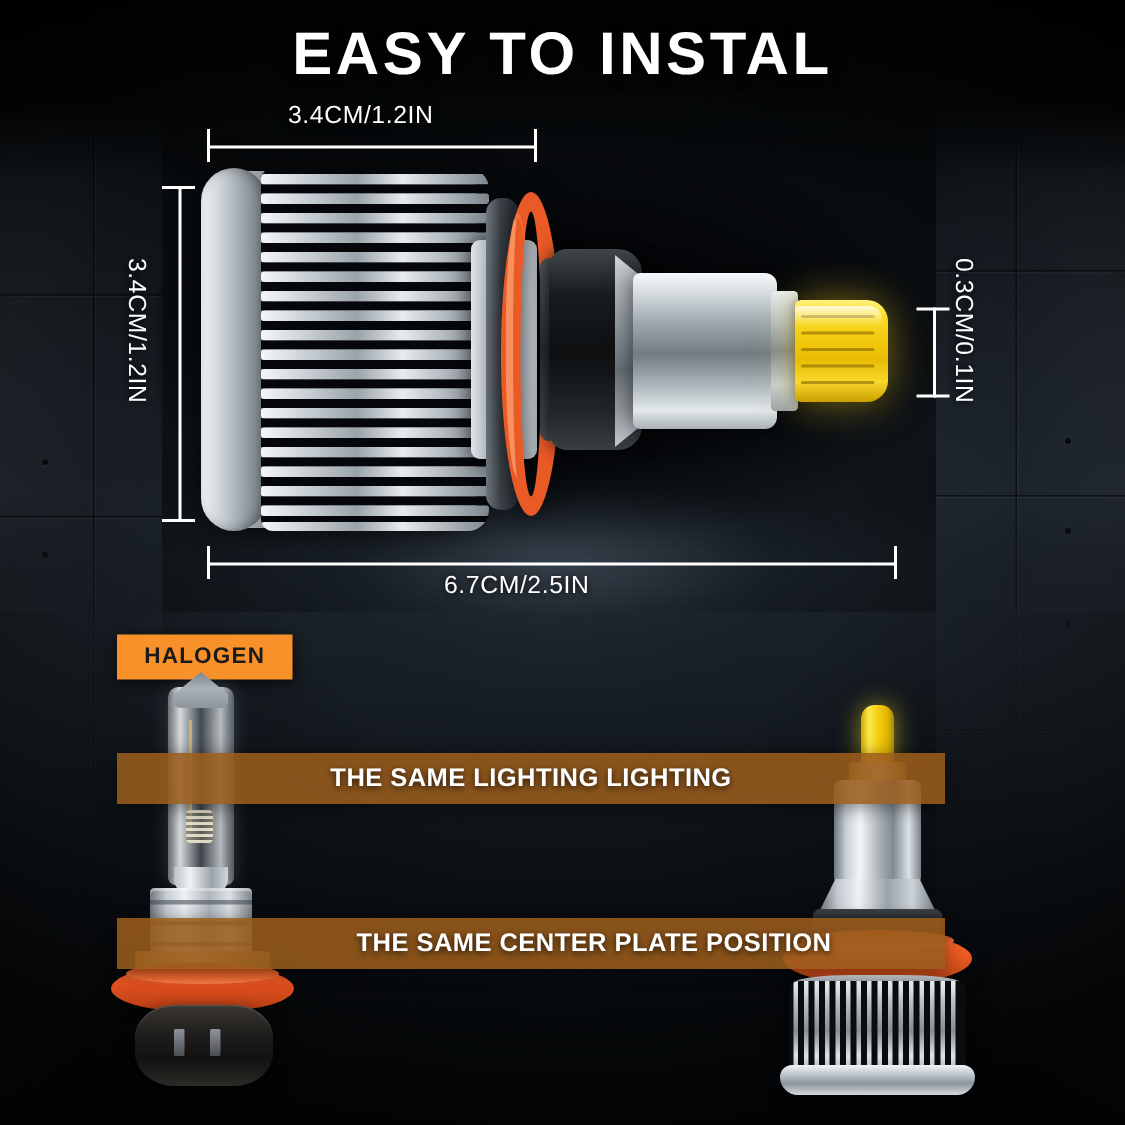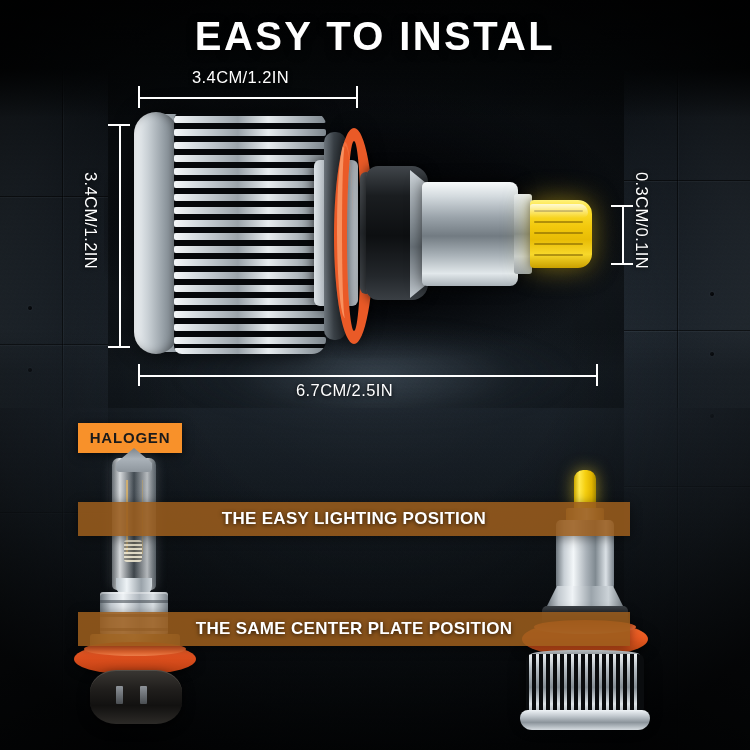--- a/index.html
+++ b/index.html
@@ -498,21 +498,21 @@
   <div class="dim-label rot-cw" style="left:651px;top:172px;">0.3CM/0.1IN</div>
   <div class="dim-line dim-v" style="left:622px;top:205px;height:60px;"></div>
   <div class="cap-h" style="left:611px;top:205px;width:22px;"></div>
   <div class="cap-h" style="left:611px;top:263px;width:22px;"></div>
 
   <div class="dim-line dim-h" style="left:138px;top:375px;width:460px;"></div>
   <div class="cap-v" style="left:138px;top:364px;height:22px;"></div>
   <div class="cap-v" style="left:596px;top:364px;height:22px;"></div>
   <div class="dim-label" style="left:296px;top:381px;">6.7CM/2.5IN</div>
 
-  <div class="badge" style="left:78px;top:423px;width:104px;">HALOGEN</div>
+  <div class="badge" style="left:78px;top:423px;width:117px;">HALOGEN</div>
 
   <div id="halogen">
     <div class="hal-glass"></div>
     <div class="hal-tip"></div>
     <div class="hal-filament"></div>
     <div class="hal-coil"></div>
     <div class="hal-neck"></div>
     <div class="hal-metal"></div>
     <div class="hal-metal-band" style="top:152px;"></div>
     <div class="hal-metal-band" style="top:166px;"></div>
@@ -549,18 +549,18 @@
       <div class="led2-fin" style="left:80px;"></div>
       <div class="led2-fin" style="left:87px;"></div>
       <div class="led2-fin" style="left:94px;"></div>
       <div class="led2-fin" style="left:101px;"></div>
       <div class="led2-fin" style="left:108px;"></div>
     </div>
     <div class="led2-hs-bottom"></div>
   </div>
 
   <div class="cmp-bar" style="left:78px;top:502px;width:552px;"></div>
-  <div class="cmp-text" style="left:78px;top:502px;width:552px;">THE EASY LIGHTING POSITION</div>
+  <div class="cmp-text" style="left:78px;top:502px;width:552px;">THE SAME LIGHTING LIGHTING</div>
 
   <div class="cmp-bar" style="left:78px;top:612px;width:552px;"></div>
-  <div class="cmp-text" style="left:78px;top:612px;width:552px;">THE SAME CENTER PLATE POSITION</div>
+  <div class="cmp-text" style="left:78px;top:612px;width:552px;padding-left:42px;">THE SAME CENTER PLATE POSITION</div>
 
 </div>
 
 </body></html>

